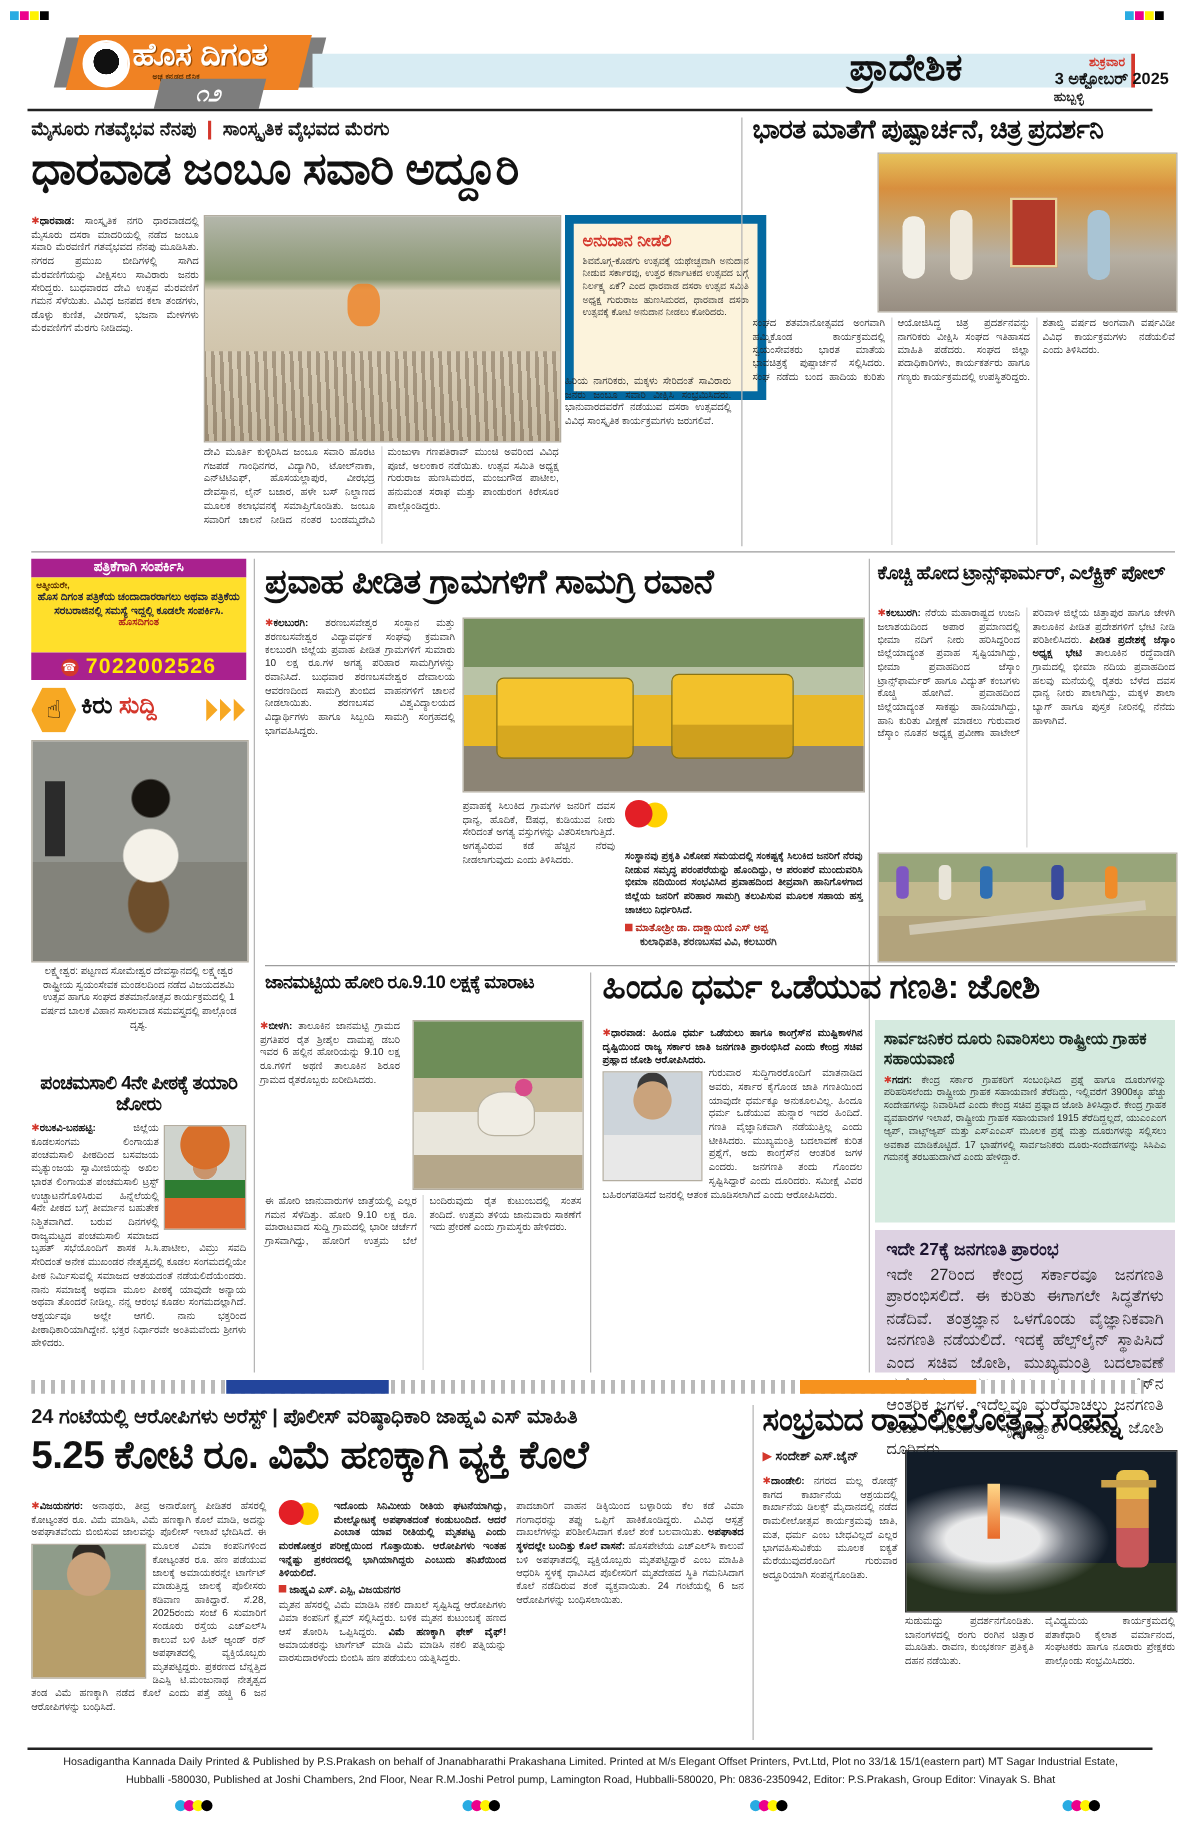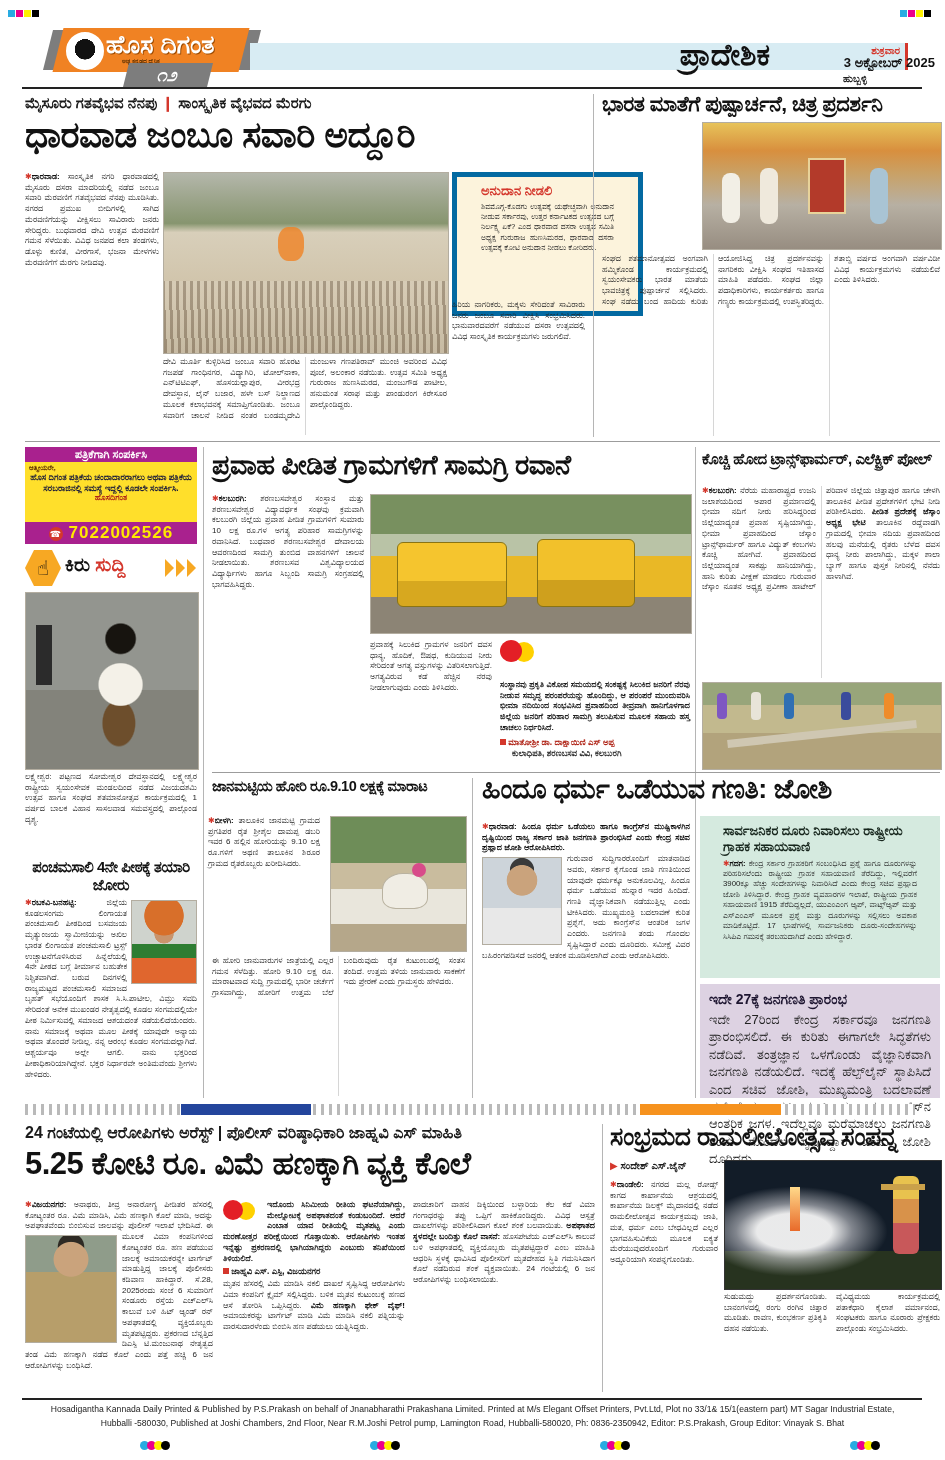--- a/index.html
+++ b/index.html
@@ -63,21 +63,21 @@
     <span class="star">✱</span><b class="dl">ಧಾರವಾಡ:</b>
     <span>ಸಾಂಸ್ಕೃತಿಕ ನಗರಿ ಧಾರವಾಡದಲ್ಲಿ ಮೈಸೂರು ದಸರಾ ಮಾದರಿಯಲ್ಲಿ ನಡೆದ ಜಂಬೂ ಸವಾರಿ ಮೆರವಣಿಗೆ ಗತವೈಭವದ ನೆನಪು ಮೂಡಿಸಿತು. ನಗರದ ಪ್ರಮುಖ ಬೀದಿಗಳಲ್ಲಿ ಸಾಗಿದ ಮೆರವಣಿಗೆಯನ್ನು ವೀಕ್ಷಿಸಲು ಸಾವಿರಾರು ಜನರು ಸೇರಿದ್ದರು. ಬುಧವಾರದ ದೇವಿ ಉತ್ಸವ ಮೆರವಣಿಗೆ ಗಮನ ಸೆಳೆಯಿತು. ವಿವಿಧ ಜನಪದ ಕಲಾ ತಂಡಗಳು, ಡೊಳ್ಳು ಕುಣಿತ, ವೀರಗಾಸೆ, ಭಜನಾ ಮೇಳಗಳು ಮೆರವಣಿಗೆಗೆ ಮೆರಗು ನೀಡಿದವು.</span>
   </div>
 
   <div class="abs ph" style="left:163px;top:172px;width:284px;height:180px;background:
       linear-gradient(180deg,#b4b7ab 0%,#9aa388 16%,#87956f 28%,#d8cfba 33%,#cfc2a8 68%,#bfb196 100%);">
     <div style="position:absolute;left:0;top:60%;width:100%;height:40%;background:repeating-linear-gradient(88deg,rgba(70,50,35,.30) 0 3px,rgba(255,255,255,.12) 3px 7px);"></div>
     <div style="position:absolute;left:40%;top:30%;width:26px;height:34px;border-radius:40%;background:#f08223;opacity:.8;"></div>
   </div>
 
-  <div class="abs" style="left:452px;top:172px;width:133px;height:122px;background:#fcf3dc;border:5px solid #0369a1;padding:6px 24px;">
+  <div class="abs" style="left:452px;top:172px;width:133px;height:122px;background:#fcf3dc;border:7px solid #0369a1;padding:6px 7px;">
     <div class="boxhead" style="font-size:13px;color:#d4372c;margin-bottom:3px;">ಅನುದಾನ ನೀಡಲಿ</div>
     <div class="body" style="font-size:7.6px;">ಶಿವಮೊಗ್ಗ-ಕೊಡಗು ಉತ್ಸವಕ್ಕೆ ಯಥೇಚ್ಛವಾಗಿ ಅನುದಾನ ನೀಡುವ ಸರ್ಕಾರವು, ಉತ್ತರ ಕರ್ನಾಟಕದ ಉತ್ಸವದ ಬಗ್ಗೆ ನಿರ್ಲಕ್ಷ್ಯ ಏಕೆ? ಎಂದ ಧಾರವಾಡ ದಸರಾ ಉತ್ಸವ ಸಮಿತಿ ಅಧ್ಯಕ್ಷ ಗುರುರಾಜ ಹುಣಸಿಮರದ, ಧಾರವಾಡ ದಸರಾ ಉತ್ಸವಕ್ಕೆ ಕೋಟಿ ಅನುದಾನ ನೀಡಲು ಕೋರಿದರು.</div>
   </div>
   <div class="abs body" style="left:452px;top:300px;width:133px;height:135px;">ಹಿರಿಯ ನಾಗರಿಕರು, ಮಕ್ಕಳು ಸೇರಿದಂತೆ ಸಾವಿರಾರು ಜನರು ಜಂಬೂ ಸವಾರಿ ವೀಕ್ಷಿಸಿ ಸಂಭ್ರಮಿಸಿದರು. ಭಾನುವಾರದವರೆಗೆ ನಡೆಯುವ ದಸರಾ ಉತ್ಸವದಲ್ಲಿ ವಿವಿಧ ಸಾಂಸ್ಕೃತಿಕ ಕಾರ್ಯಕ್ರಮಗಳು ಜರುಗಲಿವೆ.</div>
 
   <div class="abs body cols2" style="left:163px;top:357px;width:284px;height:78px;">ದೇವಿ ಮೂರ್ತಿ ಕುಳ್ಳಿರಿಸಿದ ಜಂಬೂ ಸವಾರಿ ಹೊರಟ ಗಜಪಡೆ ಗಾಂಧಿನಗರ, ವಿದ್ಯಾಗಿರಿ, ಟೋಲ್‌ನಾಕಾ, ಎನ್‌ಟಿಟಿಎಫ್, ಹೊಸಯಲ್ಲಾಪುರ, ವೀರಭದ್ರ ದೇವಸ್ಥಾನ, ಲೈನ್ ಬಜಾರ, ಹಳೇ ಬಸ್ ನಿಲ್ದಾಣದ ಮೂಲಕ ಕಲಾಭವನಕ್ಕೆ ಸಮಾಪ್ತಿಗೊಂಡಿತು. ಜಂಬೂ ಸವಾರಿಗೆ ಚಾಲನೆ ನೀಡಿದ ನಂತರ ಬಂಡಮ್ಮದೇವಿ ಮಂಜುಳಾ ಗಣಪತಿರಾವ್ ಮುಂಚಿ ಅವರಿಂದ ವಿವಿಧ ಪೂಜೆ, ಅಲಂಕಾರ ನಡೆಯಿತು. ಉತ್ಸವ ಸಮಿತಿ ಅಧ್ಯಕ್ಷ ಗುರುರಾಜ ಹುಣಸಿಮರದ, ಮಂಜುಗೌಡ ಪಾಟೀಲ, ಹನುಮಂತ ಸರಾಫ ಮತ್ತು ಪಾಂಡುರಂಗ ಕಿರೇಸೂರ ಪಾಲ್ಗೊಂಡಿದ್ದರು.</div>
 
   <div class="abs vrule" style="left:593px;top:94px;height:343px;"></div>
 
   <div class="abs hl" style="left:602px;top:92px;width:340px;font-size:21px;">ಭಾರತ ಮಾತೆಗೆ ಪುಷ್ಪಾರ್ಚನೆ, ಚಿತ್ರ ಪ್ರದರ್ಶನಿ</div>
@@ -113,21 +113,21 @@
   </div>
 
   <div class="abs ph" style="left:25px;top:592px;width:172px;height:176px;background:
       radial-gradient(circle at 55% 26%, #17140f 0 9%, transparent 10%),
       radial-gradient(ellipse at 55% 52%, #f4f1e8 0 16%, transparent 17%),
       radial-gradient(ellipse at 54% 74%, #6d4e2c 0 12%, transparent 13%),
       linear-gradient(180deg,#93958f 0 55%,#83837b 55% 100%);">
     <div style="position:absolute;left:6%;top:18%;width:16px;height:60px;background:#2b2b2b;"></div>
   </div>
 
-  <div class="abs body" style="left:25px;top:772px;width:172px;height:84px;font-size:8px;">ಲಕ್ಷ್ಮೇಶ್ವರ: ಪಟ್ಟಣದ ಸೋಮೇಶ್ವರ ದೇವಸ್ಥಾನದಲ್ಲಿ ಲಕ್ಷ್ಮೇಶ್ವರ ರಾಷ್ಟ್ರೀಯ ಸ್ವಯಂಸೇವಕ ಮಂಡಲದಿಂದ ನಡೆದ ವಿಜಯದಶಮಿ ಉತ್ಸವ ಹಾಗೂ ಸಂಘದ ಶತಮಾನೋತ್ಸವ ಕಾರ್ಯಕ್ರಮದಲ್ಲಿ 1 ವರ್ಷದ ಬಾಲಕ ವಿಹಾನ ಸಾಸಲವಾಡ ಸಮವಸ್ತ್ರದಲ್ಲಿ ಪಾಲ್ಗೊಂಡ ದೃಶ್ಯ.</div>
+  <div class="abs body" style="left:25px;top:772px;width:172px;height:84px;text-align:center;font-size:8px;">ಲಕ್ಷ್ಮೇಶ್ವರ: ಪಟ್ಟಣದ ಸೋಮೇಶ್ವರ ದೇವಸ್ಥಾನದಲ್ಲಿ ಲಕ್ಷ್ಮೇಶ್ವರ ರಾಷ್ಟ್ರೀಯ ಸ್ವಯಂಸೇವಕ ಮಂಡಲದಿಂದ ನಡೆದ ವಿಜಯದಶಮಿ ಉತ್ಸವ ಹಾಗೂ ಸಂಘದ ಶತಮಾನೋತ್ಸವ ಕಾರ್ಯಕ್ರಮದಲ್ಲಿ 1 ವರ್ಷದ ಬಾಲಕ ವಿಹಾನ ಸಾಸಲವಾಡ ಸಮವಸ್ತ್ರದಲ್ಲಿ ಪಾಲ್ಗೊಂಡ ದೃಶ್ಯ.</div>
 
   <div class="abs hl" style="left:25px;top:858px;width:172px;font-size:15px;text-align:center;">ಪಂಚಮಸಾಲಿ 4ನೇ ಪೀಠಕ್ಕೆ ತಯಾರಿ ಜೋರು</div>
   <div class="abs body" style="left:25px;top:898px;width:172px;height:200px;">
     <span class="star">✱</span><b class="dl">ರಬಕವಿ-ಬನಹಟ್ಟಿ:</b>
     <span class="abs ph" style="float:right;position:relative;width:64px;height:82px;margin:2px 0 2px 4px;background:
         radial-gradient(circle at 50% 18%, #d86f2a 0 26%, transparent 27%),
         radial-gradient(circle at 50% 40%, #c9946c 0 16%, transparent 17%),
         linear-gradient(180deg,#cfd3cd 0 52%,#2e7d32 52% 70%,#e0662e 70% 100%);"></span>
     <span>ಜಿಲ್ಲೆಯ ಕೂಡಲಸಂಗಮ ಲಿಂಗಾಯತ ಪಂಚಮಸಾಲಿ ಪೀಠದಿಂದ ಬಸವಜಯ ಮೃತ್ಯುಂಜಯ ಸ್ವಾಮೀಜಿಯನ್ನು ಅಖಿಲ ಭಾರತ ಲಿಂಗಾಯತ ಪಂಚಮಸಾಲಿ ಟ್ರಸ್ಟ್ ಉಚ್ಚಾಟನೆಗೊಳಿಸಿರುವ ಹಿನ್ನೆಲೆಯಲ್ಲಿ 4ನೇ ಪೀಠದ ಬಗ್ಗೆ ತೀರ್ಮಾನ ಬಹುತೇಕ ನಿಶ್ಚಿತವಾಗಿದೆ. ಬರುವ ದಿನಗಳಲ್ಲಿ ರಾಜ್ಯಮಟ್ಟದ ಪಂಚಮಸಾಲಿ ಸಮಾಜದ ಬೃಹತ್ ಸಭೆಯೊಂದಿಗೆ ಶಾಸಕ ಸಿ.ಸಿ.ಪಾಟೀಲ, ವಿಮ್ರು ಸವದಿ ಸೇರಿದಂತೆ ಅನೇಕ ಮುಖಂಡರ ನೇತೃತ್ವದಲ್ಲಿ ಕೂಡಲ ಸಂಗಮದಲ್ಲಿಯೇ ಪೀಠ ನಿರ್ಮಿಸುವಲ್ಲಿ ಸಮಾಜದ ಆಶಯದಂತೆ ನಡೆಯಲಿದೆಯೆಂದರು. ನಾನು ಸಮಾಜಕ್ಕೆ ಅಥವಾ ಮೂಲ ಪೀಠಕ್ಕೆ ಯಾವುದೇ ಅನ್ಯಾಯ ಅಥವಾ ತೊಂದರೆ ನೀಡಿಲ್ಲ. ನನ್ನ ಆರಂಭ ಕೂಡಲ ಸಂಗಮದಲ್ಲಾಗಿದೆ. ಆಶ್ಚರ್ಯವೂ ಅಲ್ಲೇ ಆಗಲಿ. ನಾನು ಭಕ್ತರಿಂದ ಪೀಠಾಧಿಕಾರಿಯಾಗಿದ್ದೇನೆ. ಭಕ್ತರ ನಿರ್ಧಾರವೇ ಅಂತಿಮವೆಂದು ಶ್ರೀಗಳು ಹೇಳಿದರು.</span>
   </div>
@@ -197,21 +197,21 @@
   <div class="abs body" style="left:482px;top:822px;width:208px;height:274px;">
     <span class="star">✱</span><b class="dl">ಧಾರವಾಡ:</b>
     <b>ಹಿಂದೂ ಧರ್ಮ ಒಡೆಯಲು ಹಾಗೂ ಕಾಂಗ್ರೆಸ್‌ನ ಮುಷ್ಟಿಕಾಳಗಿನ ದೃಷ್ಟಿಯಿಂದ ರಾಜ್ಯ ಸರ್ಕಾರ ಜಾತಿ ಜನಗಣತಿ ಪ್ರಾರಂಭಿಸಿದೆ ಎಂದು ಕೇಂದ್ರ ಸಚಿವ ಪ್ರಹ್ಲಾದ ಜೋಶಿ ಆರೋಪಿಸಿದರು.</b><br>
     <span class="abs ph" style="float:left;position:relative;width:78px;height:86px;margin:3px 5px 2px 0;background:
         radial-gradient(circle at 50% 26%, #caa37c 0 20%, transparent 21%),
         radial-gradient(circle at 50% 14%, #3a3a3a 0 14%, transparent 15%),
         linear-gradient(180deg,#cdd4da 0 58%,#e8e8e8 58% 100%);"></span>
     <span>ಗುರುವಾರ ಸುದ್ದಿಗಾರರೊಂದಿಗೆ ಮಾತನಾಡಿದ ಅವರು, ಸರ್ಕಾರ ಕೈಗೊಂಡ ಜಾತಿ ಗಣತಿಯಿಂದ ಯಾವುದೇ ಧರ್ಮಕ್ಕೂ ಅನುಕೂಲವಿಲ್ಲ. ಹಿಂದೂ ಧರ್ಮ ಒಡೆಯುವ ಹುನ್ನಾರ ಇದರ ಹಿಂದಿದೆ. ಗಣತಿ ವೈಜ್ಞಾನಿಕವಾಗಿ ನಡೆಯುತ್ತಿಲ್ಲ ಎಂದು ಟೀಕಿಸಿದರು. ಮುಖ್ಯಮಂತ್ರಿ ಬದಲಾವಣೆ ಕುರಿತ ಪ್ರಶ್ನೆಗೆ, ಅದು ಕಾಂಗ್ರೆಸ್‌ನ ಆಂತರಿಕ ಜಗಳ ಎಂದರು. ಜನಗಣತಿ ತಂದು ಗೊಂದಲ ಸೃಷ್ಟಿಸಿದ್ದಾರೆ ಎಂದು ದೂರಿದರು. ಸಮೀಕ್ಷೆ ವಿವರ ಬಹಿರಂಗಪಡಿಸದೆ ಜನರಲ್ಲಿ ಆತಂಕ ಮೂಡಿಸಲಾಗಿದೆ ಎಂದು ಆರೋಪಿಸಿದರು.</span>
   </div>
 
-  <div class="abs" style="left:700px;top:816px;width:240px;height:162px;background:#d5eadf;padding:7px 23px;box-sizing:border-box;">
+  <div class="abs" style="left:700px;top:816px;width:240px;height:162px;background:#d5eadf;padding:7px 7px;box-sizing:border-box;">
     <div class="boxhead" style="font-size:13px;line-height:1.25;color:#16251c;">ಸಾರ್ವಜನಿಕರ ದೂರು ನಿವಾರಿಸಲು ರಾಷ್ಟ್ರೀಯ ಗ್ರಾಹಕ ಸಹಾಯವಾಣಿ</div>
     <div class="body" style="font-size:7.8px;margin-top:3px;">
       <span class="star">✱</span><b class="dl">ಗದಗ:</b>
       <span>ಕೇಂದ್ರ ಸರ್ಕಾರ ಗ್ರಾಹಕರಿಗೆ ಸಂಬಂಧಿಸಿದ ಪ್ರಶ್ನೆ ಹಾಗೂ ದೂರುಗಳನ್ನು ಪರಿಹರಿಸಲೆಂದು ರಾಷ್ಟ್ರೀಯ ಗ್ರಾಹಕ ಸಹಾಯವಾಣಿ ತೆರೆದಿದ್ದು, ಇಲ್ಲಿವರೆಗೆ 3900ಕ್ಕೂ ಹೆಚ್ಚು ಸಂದೇಹಗಳನ್ನು ನಿವಾರಿಸಿದೆ ಎಂದು ಕೇಂದ್ರ ಸಚಿವ ಪ್ರಹ್ಲಾದ ಜೋಶಿ ತಿಳಿಸಿದ್ದಾರೆ. ಕೇಂದ್ರ ಗ್ರಾಹಕ ವ್ಯವಹಾರಗಳ ಇಲಾಖೆ, ರಾಷ್ಟ್ರೀಯ ಗ್ರಾಹಕ ಸಹಾಯವಾಣಿ 1915 ತೆರೆದಿದ್ದಲ್ಲದೆ, ಯುಎಂಎಂಗ ಆ್ಯಪ್, ವಾಟ್ಸ್‌ಆ್ಯಪ್ ಮತ್ತು ಎಸ್‌ಎಂಎಸ್ ಮೂಲಕ ಪ್ರಶ್ನೆ ಮತ್ತು ದೂರುಗಳನ್ನು ಸಲ್ಲಿಸಲು ಅವಕಾಶ ಮಾಡಿಕೊಟ್ಟಿದೆ. 17 ಭಾಷೆಗಳಲ್ಲಿ ಸಾರ್ವಜನಿಕರು ದೂರು-ಸಂದೇಹಗಳನ್ನು ಸಿಸಿಪಿಎ ಗಮನಕ್ಕೆ ತರಬಹುದಾಗಿದೆ ಎಂದು ಹೇಳಿದ್ದಾರೆ.</span>
     </div>
   </div>
   <div class="abs" style="left:700px;top:984px;width:240px;height:114px;background:#ddd2e2;padding:7px 9px;box-sizing:border-box;">
     <div class="boxhead" style="font-size:14px;color:#1d1530;">ಇದೇ 27ಕ್ಕೆ ಜನಗಣತಿ ಪ್ರಾರಂಭ</div>
     <div class="body" style="font-size:13px;margin-top:3px;">ಇದೇ 27ರಿಂದ ಕೇಂದ್ರ ಸರ್ಕಾರವೂ ಜನಗಣತಿ ಪ್ರಾರಂಭಿಸಲಿದೆ. ಈ ಕುರಿತು ಈಗಾಗಲೇ ಸಿದ್ಧತೆಗಳು ನಡೆದಿವೆ. ತಂತ್ರಜ್ಞಾನ ಒಳಗೊಂಡು ವೈಜ್ಞಾನಿಕವಾಗಿ ಜನಗಣತಿ ನಡೆಯಲಿದೆ. ಇದಕ್ಕೆ ಹೆಲ್ಪ್‌ಲೈನ್ ಸ್ಥಾಪಿಸಿದೆ ಎಂದ ಸಚಿವ ಜೋಶಿ, ಮುಖ್ಯಮಂತ್ರಿ ಬದಲಾವಣೆ ಚರ್ಚೆಗೆ ಸಂಬಂಧವಿಲ್ಲದ ವಿಚಾರ. ಅದು ಕಾಂಗ್ರೆಸ್‌ನ ಆಂತರಿಕ ಜಗಳ. ಇದೆಲ್ಲವೂ ಮರೆಮಾಚಲು ಜನಗಣತಿ ತಂದು ಗೊಂದಲ ಸೃಷ್ಟಿಸಿದ್ದಾರೆ ಎಂದು ಜೋಶಿ ದೂರಿದರು.</div>
   </div>

